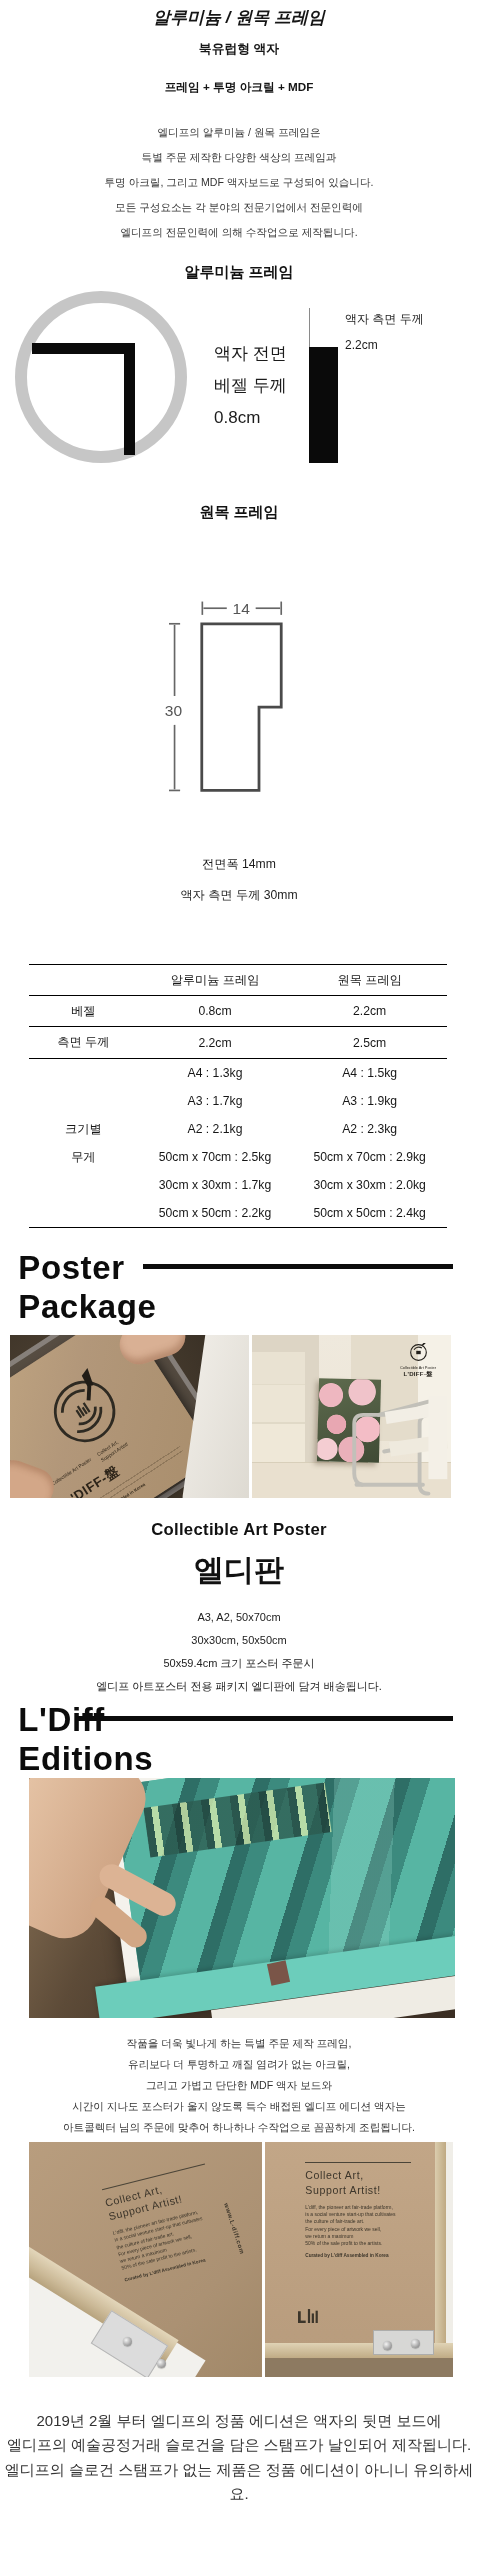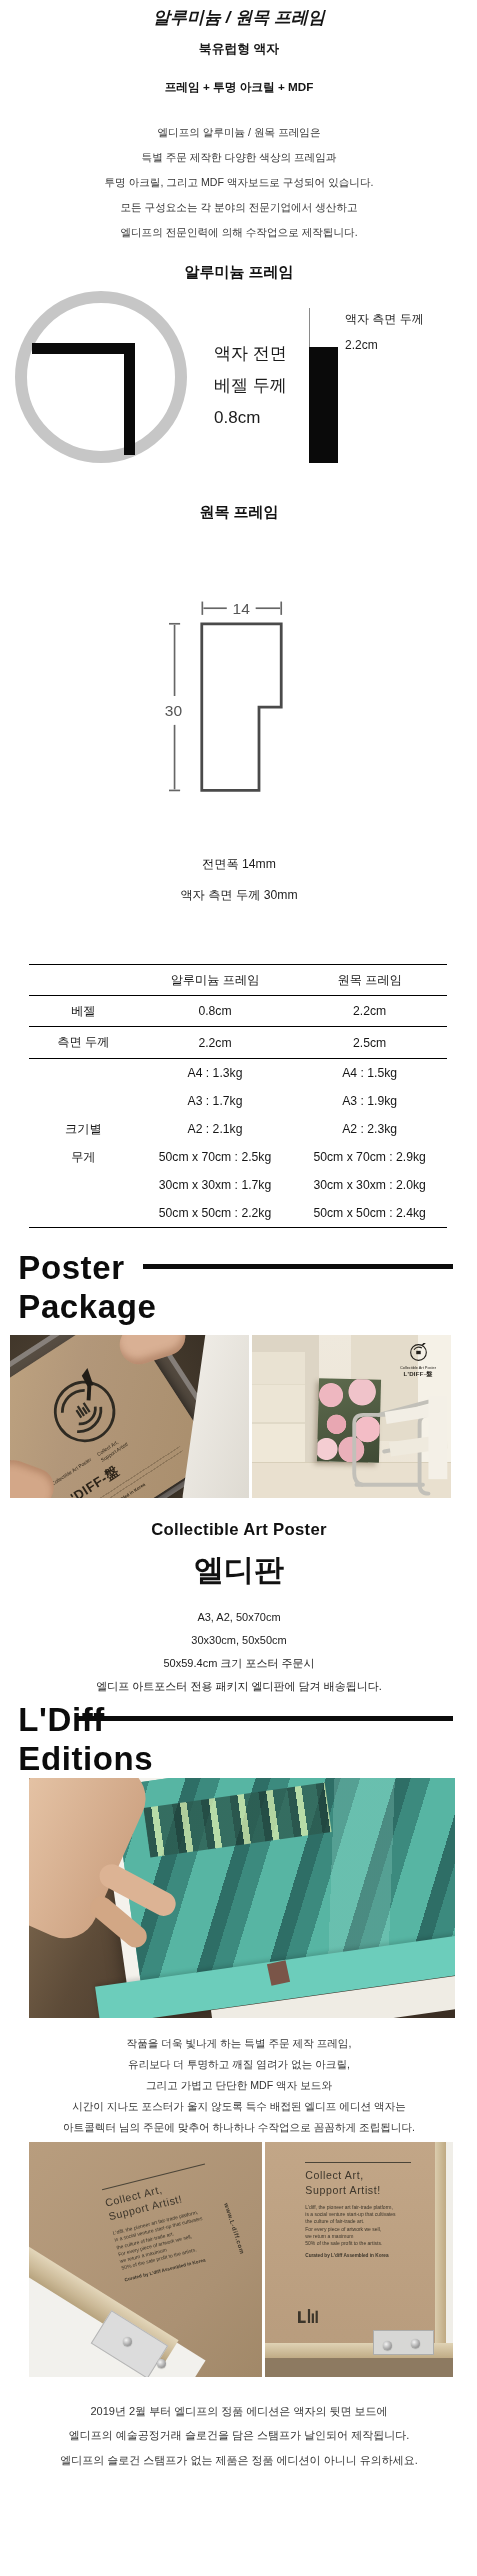--- a/index.html
+++ b/index.html
@@ -140,37 +140,37 @@
   .pE-url { right:-14.4px; top:117px; font-size:6.7px; font-weight:bold; letter-spacing:0.6px; color:#3c352a; transform:rotate(-90deg); }
   .pE-mark { left:33px; top:167px; }
   .pE-gold-r { right:7.8px; top:0; width:11px; height:235px; background:linear-gradient(90deg,#dbcdae,#bfa982); }
   .pE-white-r { right:0; top:0; width:7.8px; height:235px; background:#f0eee8; }
   .pE-gold-b { left:0; bottom:19px; width:188px; height:14.4px; background:linear-gradient(#e0d3b5,#c0ab85); }
   .pE-shadow-b { left:0; bottom:0; width:188px; height:19px; background:#8d7a61; }
   .pE-bracket { right:19px; bottom:22px; width:61px; height:24.4px; background:#d7d7d5; border:0.6px solid #adadab; }
   .screw { width:9px; height:9px; border-radius:50%;
            background:radial-gradient(circle at 35% 35%, #f4f4f4, #a5a5a5 60%, #6f6f6f); box-shadow:0 0.6px 1.1px rgba(0,0,0,.4); }
 
-  .notice { margin-top:22px; font-size:11px; line-height:24.4px; color:#333; }
+  .notice { margin-top:32px; font-size:15px; line-height:24.4px; color:#333; }
 </style>
 </head>
 <body>
 
 <div class="page">
 
 
   <div class="center h2k">알루미늄 / 원목 프레임</div>
   <div class="center h3k">북유럽형 액자</div>
   <div class="center h4k">프레임 + 투명 아크릴 + MDF</div>
 
   <div class="center para1">
     <div>엘디프의 알루미늄 / 원목 프레임은</div>
     <div>특별 주문 제작한 다양한 색상의 프레임과</div>
     <div>투명 아크릴, 그리고 MDF 액자보드로 구성되어 있습니다.</div>
-    <div>모든 구성요소는 각 분야의 전문기업에서 생산하고</div>
+    <div>모든 구성요소는 각 분야의 전문기업에서 전문인력에</div>
     <div>엘디프의 전문인력에 의해 수작업으로 제작됩니다.</div>
   </div>
 
   <div class="center diag-h">알루미늄 프레임</div>
 
   <div class="alu-diagram">
     <div class="abs alu-ring"></div>
     <div class="abs alu-corner-top"></div>
     <div class="abs alu-corner-side"></div>
     <div class="abs alu-front-label">

